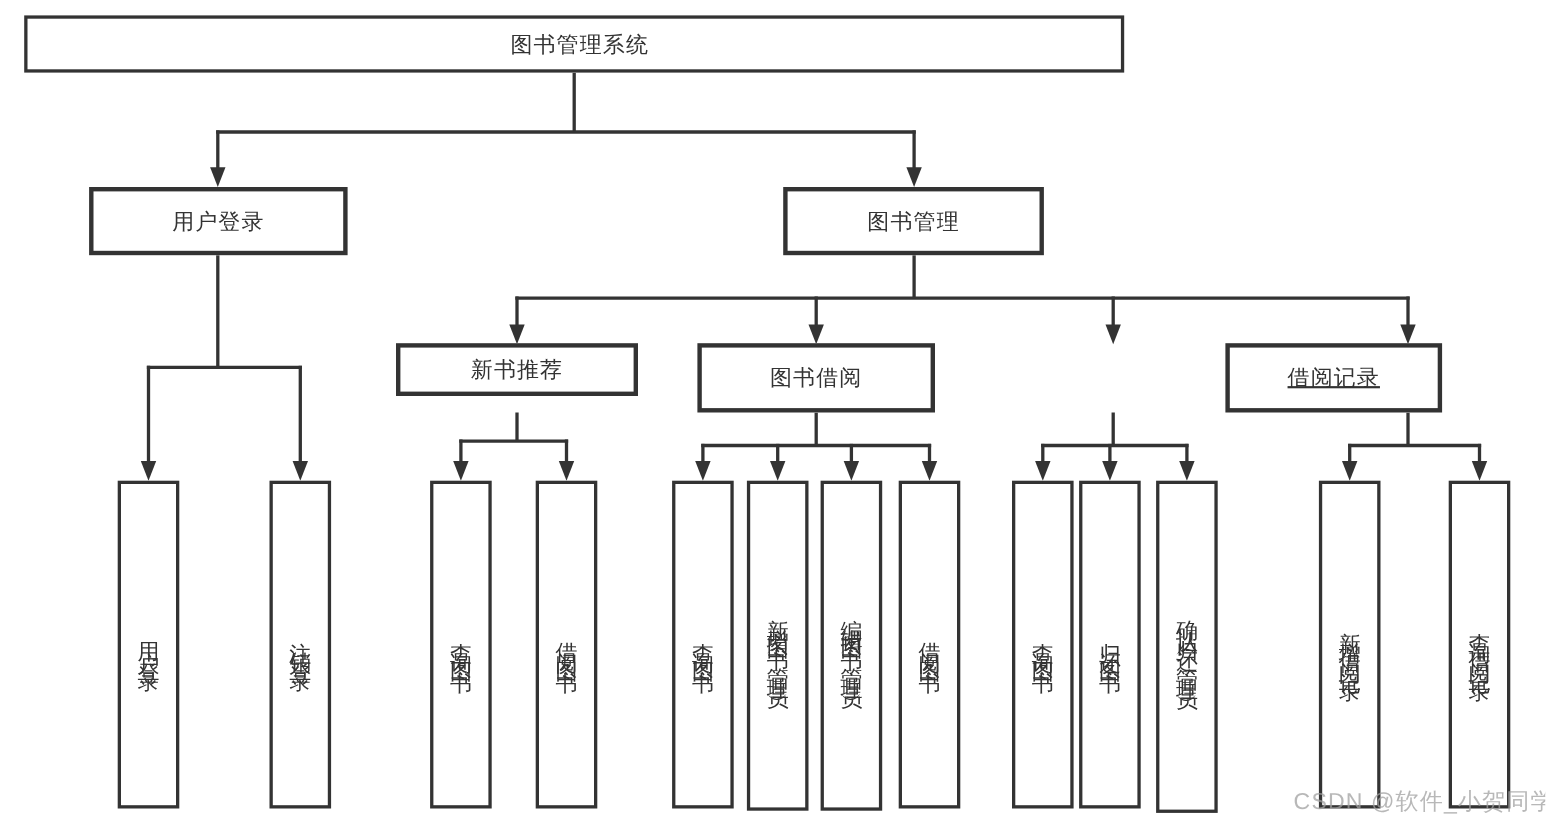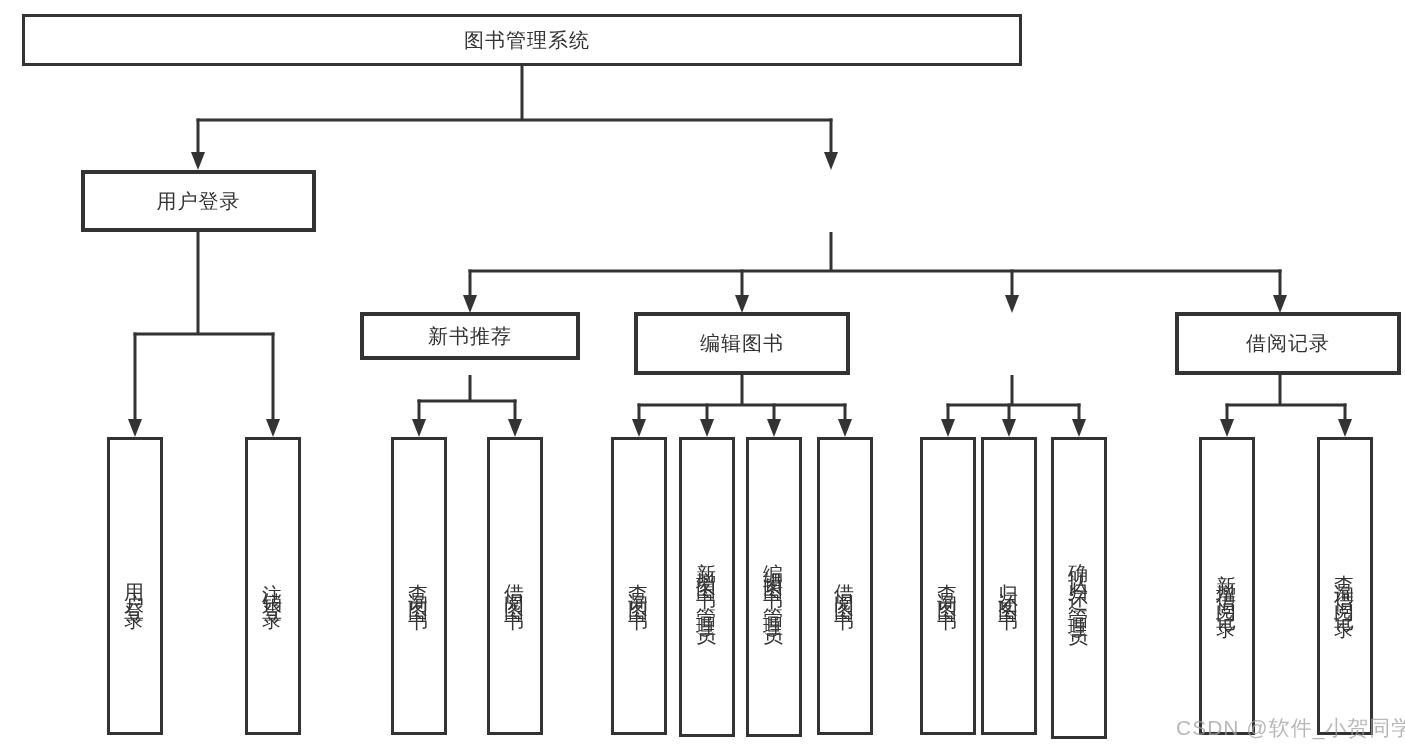--- a/index.html
+++ b/index.html
@@ -122,24 +122,25 @@
       <polygon points="1002,419 1016,419 1009,437"></polygon>
       <polygon points="1072,419 1086,419 1079,437"></polygon>
       <polygon points="1220,419 1234,419 1227,437"></polygon>
       <polygon points="1338,419 1352,419 1345,437"></polygon>
     </g>
   </svg>
 
   <div class="box" style="left:22px; top:14px; width:1000px; height:52px;padding-left:10px;">图书管理系统</div>
 
   <div class="box lv2" style="left:81px; top:170px; width:235px; height:62px;">用户登录</div>
+  <div class="box lv2" style="left:712px; top:170px; width:237px; height:62px;">图书管理</div>
 
   <div class="box lv3" style="left:360px; top:312px; width:220px; height:48px;">新书推荐</div>
-  <div class="box lv3" style="left:634px; top:312px; width:216px; height:63px;">编辑图书</div>
-  <div class="box lv3" style="left:1175px; top:312px; width:226px; height:63px;">借阅记录</div>
+  <div class="box lv3" style="left:634px; top:312px; width:216px; height:63px;">图书借阅</div>
+  <div class="box lv3" style="left:1114px; top:312px; width:197px; height:63px;text-decoration:underline;">借阅记录</div>
 
   <div class="box vbox" style="left:107px; top:437px; width:56px; height:298px;">
     <span>用户登录</span>
   </div>
   <div class="box vbox" style="left:245px; top:437px; width:56px; height:298px;">
     <span>注销登录</span>
   </div>
 
   <div class="box vbox" style="left:391px; top:437px; width:56px; height:298px;">
     <span>查询图书</span>

